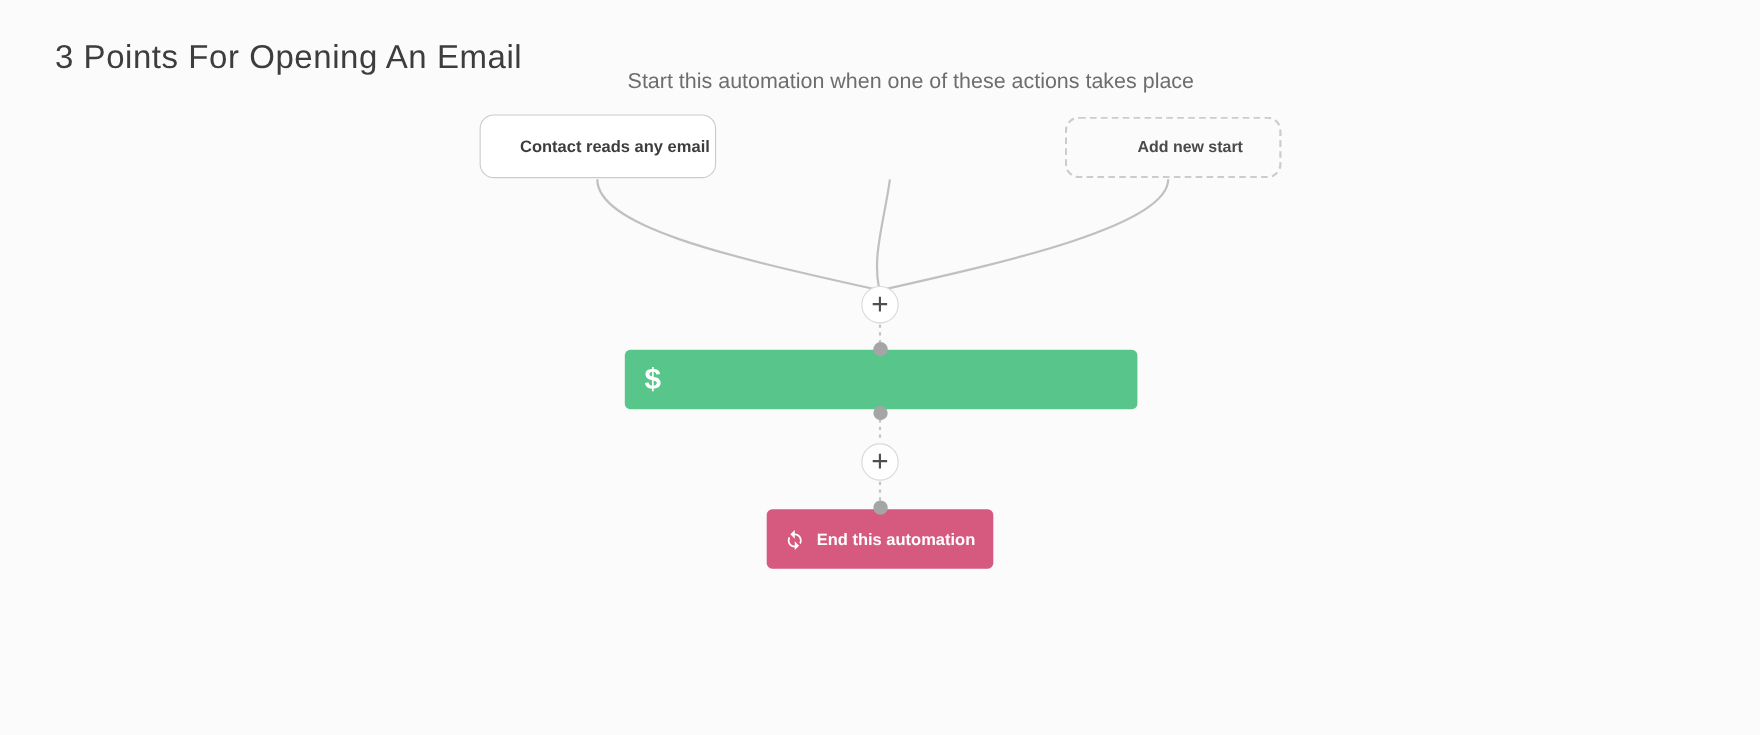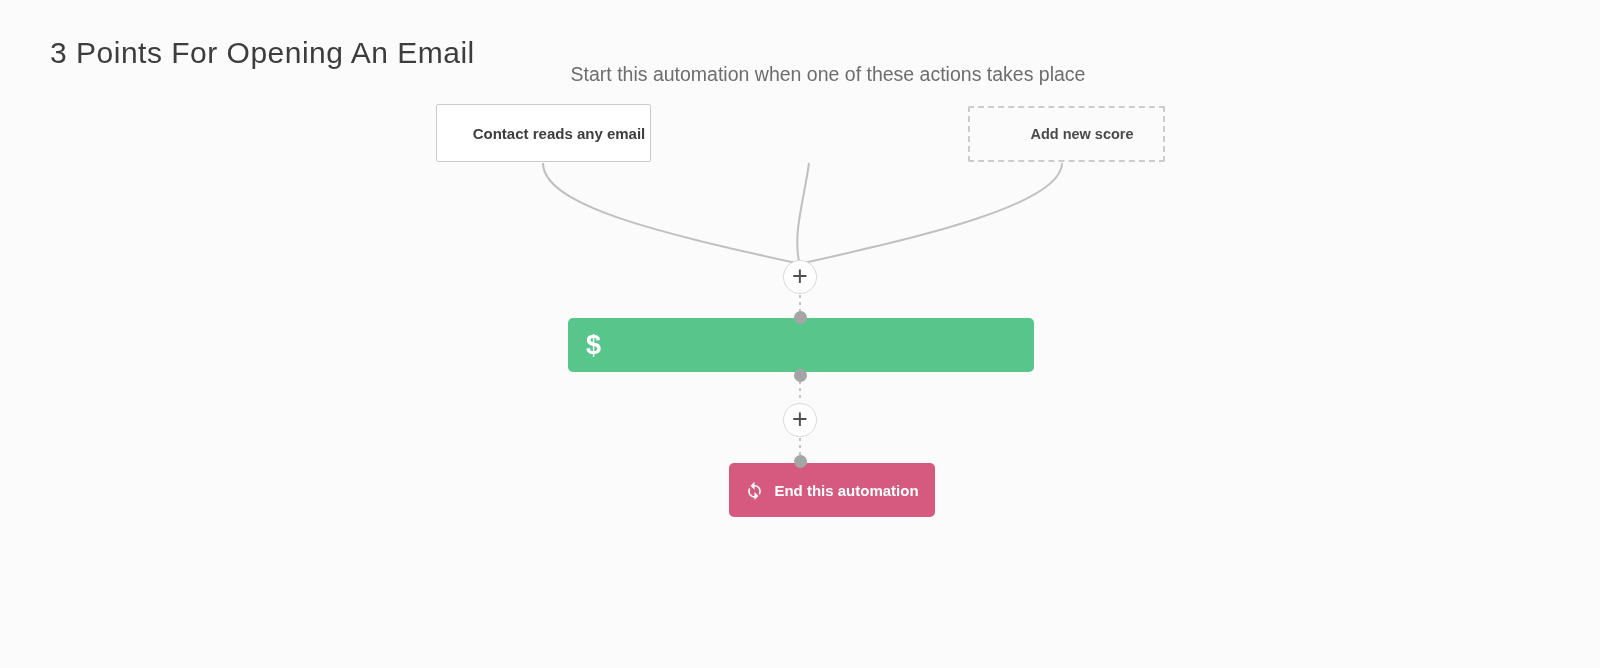--- a/index.html
+++ b/index.html
@@ -34,21 +34,21 @@
     font-size: 19.5px;
     color: #6d6d6d;
   }
   .trigger-box {
     position: absolute;
     top: 104px;
     height: 58px;
     box-sizing: border-box;
     background: #ffffff;
     border: 1px solid #cbcbcb;
-    border-radius: 2px;
+    border-radius: 13px;
     display: flex;
     align-items: center;
     justify-content: center;
     font-size: 15px;
     font-weight: 700;
     color: #3d3d3d;
     cursor: pointer;
     padding-left: 31px;
   }
   .trigger-box.t1 { left: 436px; width: 215px; }
@@ -127,21 +127,20 @@
     font-weight: 700;
     margin-right: 15px;
     line-height: 1;
   }
   .action-block.end {
     left: 697px;
     top: 463px;
     width: 206px;
     background: #d65a80;
     justify-content: center;
-    margin-left: 32px;
   }
   .end .sync-icon {
     width: 19px;
     height: 19px;
     margin-right: 10px;
     display: inline-flex;
   }
 </style>
 </head>
 <body>
@@ -162,21 +161,21 @@
       <line x1="800" y1="295" x2="800" y2="312"></line>
       <line x1="800" y1="381" x2="800" y2="402"></line>
       <line x1="800" y1="438" x2="800" y2="456"></line>
     </g>
   </svg>
 
   <div class="trigger-box t1">
     <span>Contact reads any email</span>
   </div>
   <div class="trigger-box add-new">
-    <span>Add new score</span>
+    <span>Add new start</span>
   </div>
 
   <div class="plus-node p1">
     <span>+</span>
   </div>
   <div class="plus-node p2">
     <span>+</span>
   </div>
 
   <div class="node-dot d1"></div>

